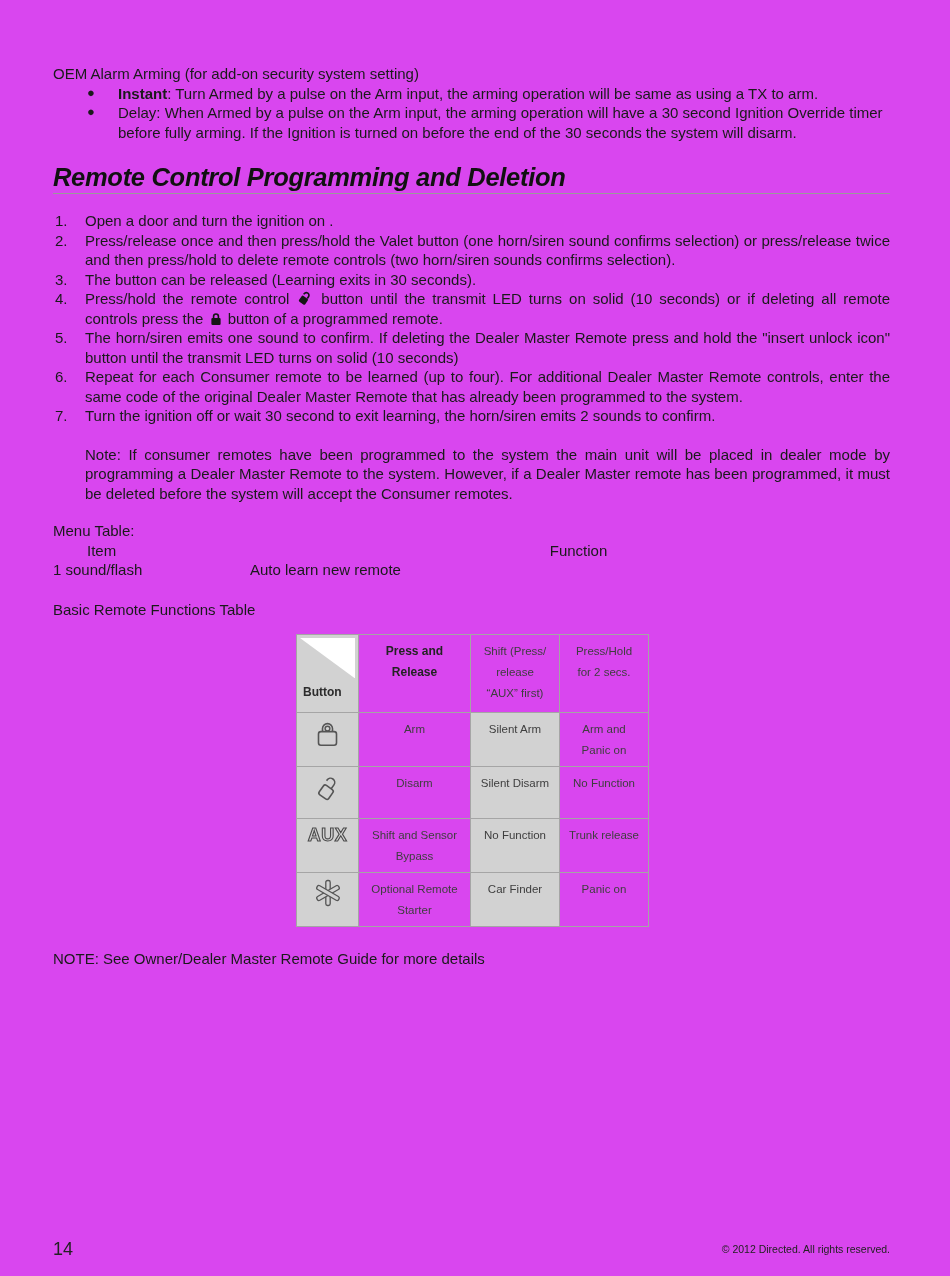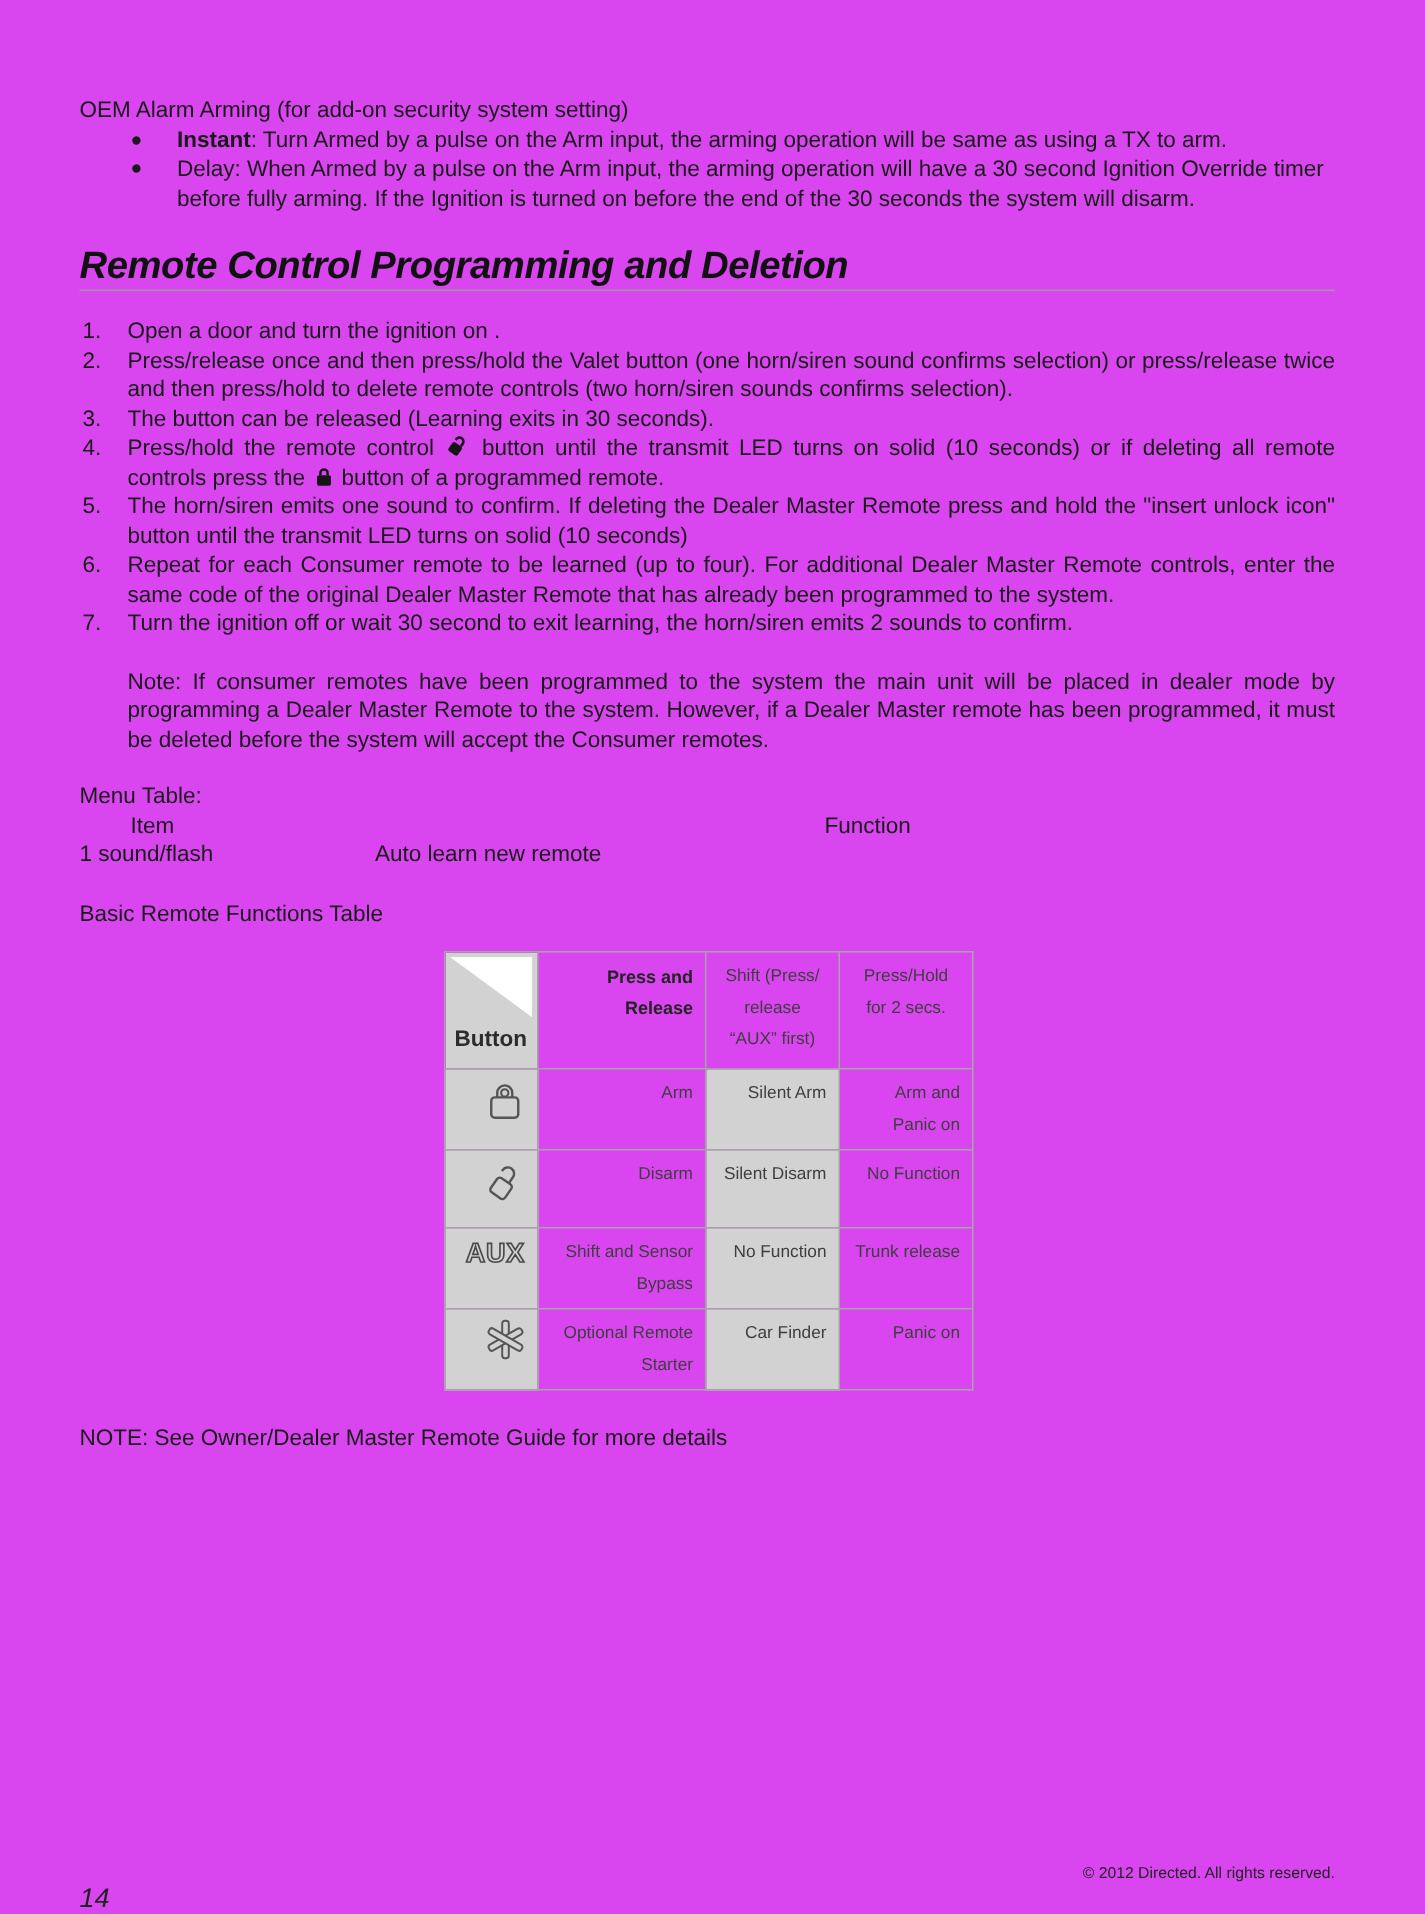--- a/index.html
+++ b/index.html
@@ -37,41 +37,41 @@
   .menu-row { display:grid; grid-template-columns:197px auto; }
   .menu-row .c1.ind { padding-left:34px; }
   .menu-row .c2.ind { padding-left:17px;text-align:center; }
 
   .caption { margin-top:20px; }
 
   
   table.fn { border-collapse:collapse; margin:12px 0 0 243px; table-layout:fixed; width:352px;
              font-size:11.5px; color:#3e3e3e; }
   table.fn td, table.fn th { border:1px solid #a5a5a5; padding:6px 8px 5px 8px; vertical-align:top;
-             line-height:21px; font-weight:normal; text-align:right; }
+             line-height:21px; font-weight:normal; text-align:center; }
   td.grey { background:#d2d2d2; }
   col.c-btn { width:62px; }
   col.c-pr  { width:112px; }
   col.c-sh  { width:89px; }
   col.c-ph  { width:89px; }
   tr.hdr td { height:66px; }
   tr.hdr td.h-pr { font-weight:bold; font-size:12px; color:#232323; }
   tr.hdr td.ctr { text-align:center; }
   tr.row td { height:40px; }
   td.corner { position:relative; padding:0; }
   td.corner .tri { position:absolute; left:3px; top:3px; right:3px; height:40px;
     background:#fff; clip-path:polygon(0 0, 100% 0, 100% 100%, 99% 100%); }
-  td.corner .corner-label { position:absolute; left:6px; bottom:9px; font-weight:bold; font-size:15px; color:#2c2c2c; }
+  td.corner .corner-label { position:absolute; left:6px; bottom:9px; font-weight:bold; font-size:12px; color:#2c2c2c; }
   td.icon-cell { text-align:center; vertical-align:middle; }
   .aux-ico { font-weight:bold; font-size:18px; letter-spacing:0.5px; color:transparent;
     -webkit-text-stroke:1.1px #4b4b4b; font-family:"Liberation Sans", sans-serif; }
 
   .bottom-note { margin-top:22px; }
 
-  .pagenum { position:absolute; left:53px; bottom:0; font-size:18px; color:#222;font-style:italic; }
+  .pagenum { position:absolute; left:53px; bottom:16px; font-size:18px; color:#222; }
   .copyright { position:absolute; right:60px; bottom:21px; font-size:10.5px; color:#222; }
 </style>
 </head>
 <body>
 
 <div class="page">
   <div class="content">
 
     <p class="intro-title">OEM Alarm Arming (for add-on security system setting)</p>
 

